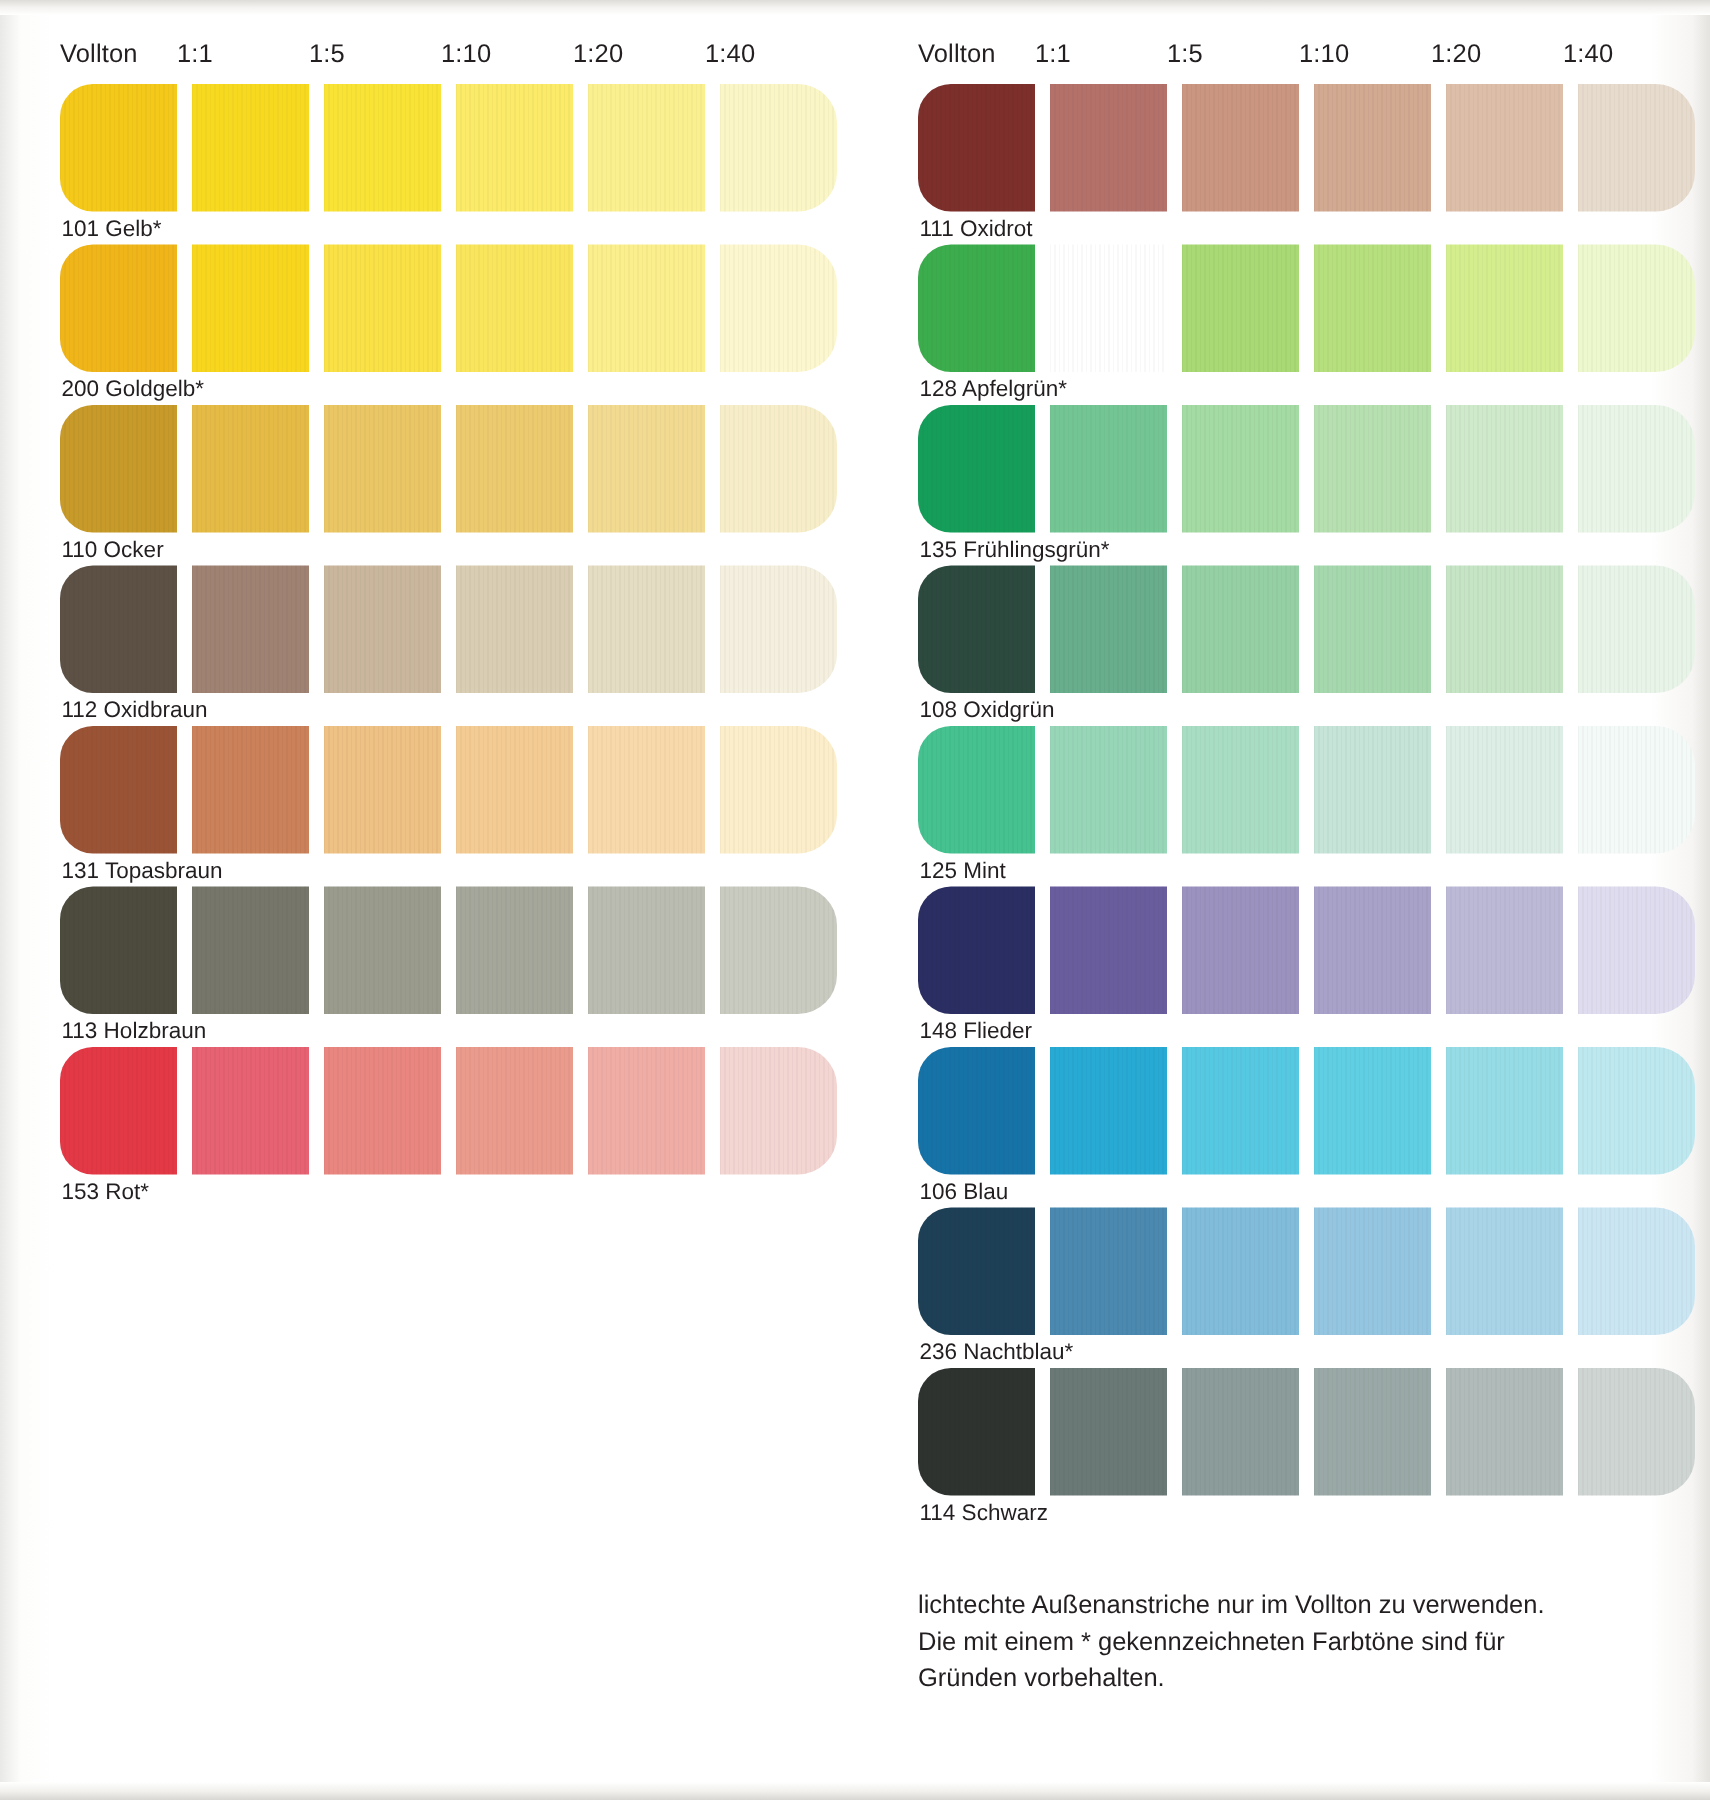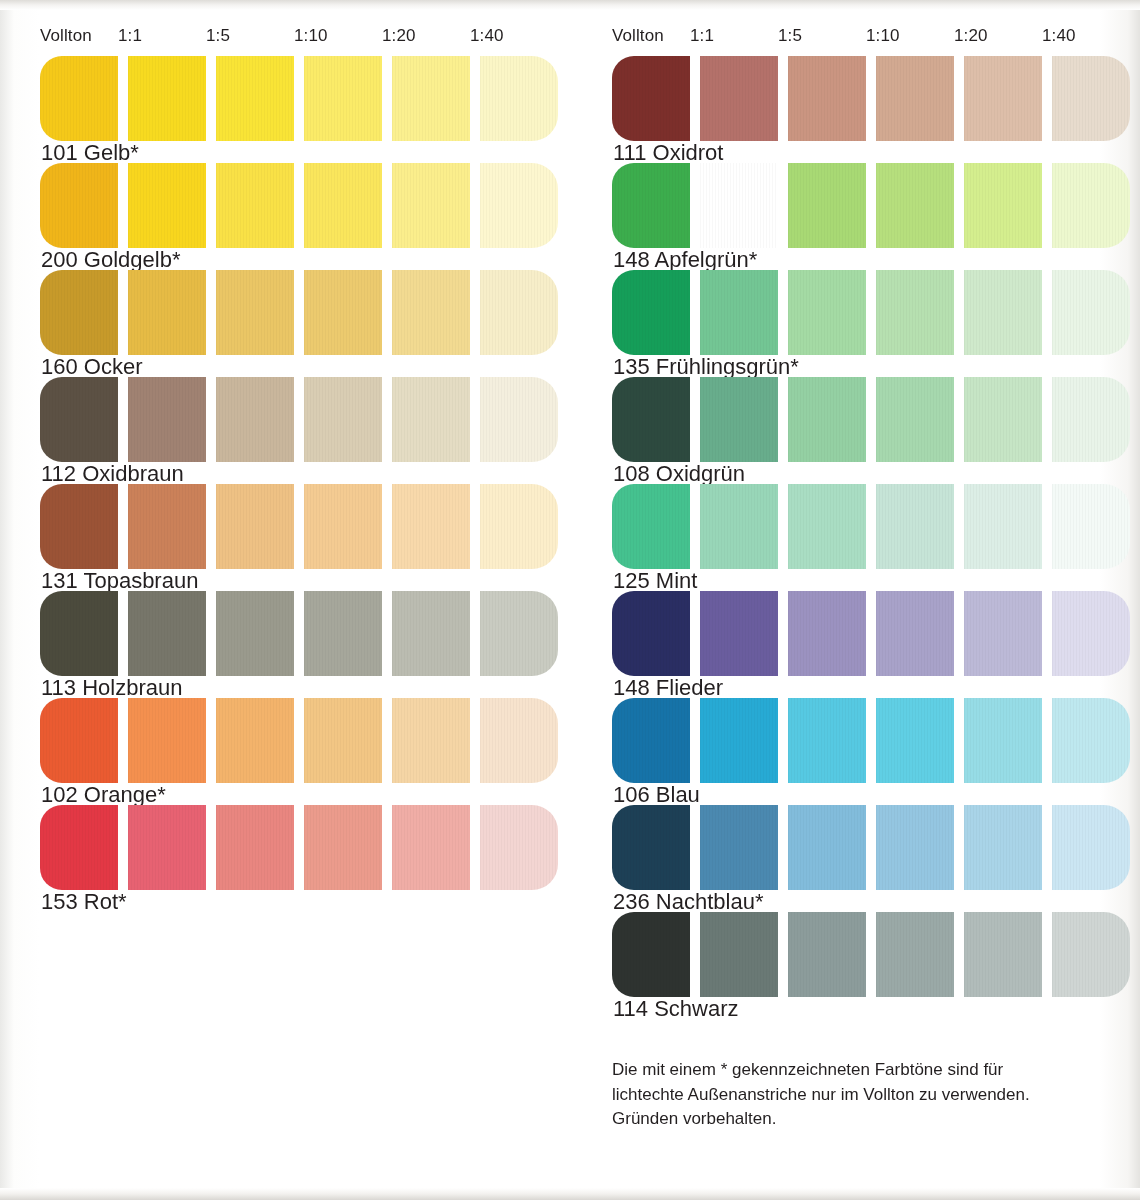--- a/index.html
+++ b/index.html
@@ -55,21 +55,21 @@
   .chip.first{border-top-left-radius:22px;border-bottom-left-radius:22px;}
   .chip.last{border-top-right-radius:26px;border-bottom-right-radius:26px;}
   
   .chip::after{
     content:"";position:absolute;inset:0;border-radius:inherit;
     background-image:repeating-linear-gradient(90deg,rgba(0,0,0,.028) 0 1px,rgba(255,255,255,0) 1px 3px);
     mix-blend-mode:multiply;pointer-events:none;
   }
   .row-label{
     position:absolute;left:1px;top:86px;
-    font-size:22px;line-height:21px;white-space:nowrap;color:#231f20;
+    font-size:15px;line-height:21px;white-space:nowrap;color:#231f20;
   }
 
   .footnote{
     position:absolute;left:612px;top:1058px;width:470px;
     font-size:17px;line-height:24.5px;color:#231f20;
   }
   .footnote div{white-space:nowrap;}
 </style>
 </head>
 <body>
@@ -114,21 +114,21 @@
         </div>
         <div class="swatch-row">
           <div class="chips">
             <div class="chip first" title="Ocker Vollton #c79a2a" style="left: 0px; background: rgb(199, 154, 42);"></div>
             <div class="chip" title="Ocker 1:1 #e6bb45" style="left: 88px; background: rgb(230, 187, 69);"></div>
             <div class="chip" title="Ocker 1:5 #eac665" style="left: 176px; background: rgb(234, 198, 101);"></div>
             <div class="chip" title="Ocker 1:10 #ecca6e" style="left: 264px; background: rgb(236, 202, 110);"></div>
             <div class="chip" title="Ocker 1:20 #f2da91" style="left: 352px; background: rgb(242, 218, 145);"></div>
             <div class="chip last" title="Ocker 1:40 #f7eec9" style="left: 440px; background: rgb(247, 238, 201);"></div>
           </div>
-          <div class="row-label">160 Ocker</div>
+          <div class="row-label">110 Ocker</div>
         </div>
         <div class="swatch-row">
           <div class="chips">
             <div class="chip first" title="Oxidbraun Vollton #5c5144" style="left: 0px; background: rgb(92, 81, 68);"></div>
             <div class="chip" title="Oxidbraun 1:1 #a08272" style="left: 88px; background: rgb(160, 130, 114);"></div>
             <div class="chip" title="Oxidbraun 1:5 #c9b69c" style="left: 176px; background: rgb(201, 182, 156);"></div>
             <div class="chip" title="Oxidbraun 1:10 #d9cdb3" style="left: 264px; background: rgb(217, 205, 179);"></div>
             <div class="chip" title="Oxidbraun 1:20 #e4dcc3" style="left: 352px; background: rgb(228, 220, 195);"></div>
             <div class="chip last" title="Oxidbraun 1:40 #f4efde" style="left: 440px; background: rgb(244, 239, 222);"></div>
           </div>
@@ -148,31 +148,20 @@
         <div class="swatch-row">
           <div class="chips">
             <div class="chip first" title="Holzbraun Vollton #4c4b3d" style="left: 0px; background: rgb(76, 75, 61);"></div>
             <div class="chip" title="Holzbraun 1:1 #77766a" style="left: 88px; background: rgb(119, 118, 106);"></div>
             <div class="chip" title="Holzbraun 1:5 #9a9a8d" style="left: 176px; background: rgb(154, 154, 141);"></div>
             <div class="chip" title="Holzbraun 1:10 #a6a79b" style="left: 264px; background: rgb(166, 167, 155);"></div>
             <div class="chip" title="Holzbraun 1:20 #bbbcb1" style="left: 352px; background: rgb(187, 188, 177);"></div>
             <div class="chip last" title="Holzbraun 1:40 #c9cbc1" style="left: 440px; background: rgb(201, 203, 193);"></div>
           </div>
           <div class="row-label">113 Holzbraun</div>
-        </div>
-        <div class="swatch-row">
-          <div class="chips">
-            <div class="chip first" title="Orange Vollton #ea5b31" style="left: 0px; background: rgb(234, 91, 49);"></div>
-            <div class="chip" title="Orange 1:1 #f4904f" style="left: 88px; background: rgb(244, 144, 79);"></div>
-            <div class="chip" title="Orange 1:5 #f3b36b" style="left: 176px; background: rgb(243, 179, 107);"></div>
-            <div class="chip" title="Orange 1:10 #f2c684" style="left: 264px; background: rgb(242, 198, 132);"></div>
-            <div class="chip" title="Orange 1:20 #f5d5a5" style="left: 352px; background: rgb(245, 213, 165);"></div>
-            <div class="chip last" title="Orange 1:40 #f7e3cd" style="left: 440px; background: rgb(247, 227, 205);"></div>
-          </div>
-          <div class="row-label">102 Orange*</div>
         </div>
         <div class="swatch-row">
           <div class="chips">
             <div class="chip first" title="Rot Vollton #e33845" style="left: 0px; background: rgb(227, 56, 69);"></div>
             <div class="chip" title="Rot 1:1 #e76272" style="left: 88px; background: rgb(231, 98, 114);"></div>
             <div class="chip" title="Rot 1:5 #e98680" style="left: 176px; background: rgb(233, 134, 128);"></div>
             <div class="chip" title="Rot 1:10 #eb9b8c" style="left: 264px; background: rgb(235, 155, 140);"></div>
             <div class="chip" title="Rot 1:20 #f0ada6" style="left: 352px; background: rgb(240, 173, 166);"></div>
             <div class="chip last" title="Rot 1:40 #f3d5d2" style="left: 440px; background: rgb(243, 213, 210);"></div>
           </div>
@@ -204,21 +193,21 @@
         </div>
         <div class="swatch-row">
           <div class="chips">
             <div class="chip first" title="Apfelgrün Vollton #3cad4d" style="left: 0px; background: rgb(60, 173, 77);"></div>
             <div class="chip" title="Apfelgrün 1:1 #73c martin" style="left: 88px;"></div>
             <div class="chip" title="Apfelgrün 1:5 #a8d974" style="left: 176px; background: rgb(168, 217, 116);"></div>
             <div class="chip" title="Apfelgrün 1:10 #b6df7d" style="left: 264px; background: rgb(182, 223, 125);"></div>
             <div class="chip" title="Apfelgrün 1:20 #d4ee8e" style="left: 352px; background: rgb(212, 238, 142);"></div>
             <div class="chip last" title="Apfelgrün 1:40 #edf8ce" style="left: 440px; background: rgb(237, 248, 206);"></div>
           </div>
-          <div class="row-label">148  Apfelgrün*</div>
+          <div class="row-label">128  Apfelgrün*</div>
         </div>
         <div class="swatch-row">
           <div class="chips">
             <div class="chip first" title="Frühlingsgrün Vollton #159e59" style="left: 0px; background: rgb(21, 158, 89);"></div>
             <div class="chip" title="Frühlingsgrün 1:1 #73c694" style="left: 88px; background: rgb(115, 198, 148);"></div>
             <div class="chip" title="Frühlingsgrün 1:5 #a4daa4" style="left: 176px; background: rgb(164, 218, 164);"></div>
             <div class="chip" title="Frühlingsgrün 1:10 #b6e0b0" style="left: 264px; background: rgb(182, 224, 176);"></div>
             <div class="chip" title="Frühlingsgrün 1:20 #cfe9cb" style="left: 352px; background: rgb(207, 233, 203);"></div>
             <div class="chip last" title="Frühlingsgrün 1:40 #e9f5e6" style="left: 440px; background: rgb(233, 245, 230);"></div>
           </div>
@@ -289,16 +278,16 @@
             <div class="chip last" title="Schwarz 1:40 #cfd5d3" style="left: 440px; background: rgb(207, 213, 211);"></div>
           </div>
           <div class="row-label">114 Schwarz</div>
         </div>
       </div>
   </div>
 
 </div>
 
 <div class="footnote">
+    <div>lichtechte Außenanstriche nur im Vollton zu verwenden.</div>
     <div>Die mit einem * gekennzeichneten Farbtöne sind für</div>
-    <div>lichtechte Außenanstriche nur im Vollton zu verwenden.</div>
     <div>Gründen vorbehalten.</div>
   </div>
 
 </body></html>

